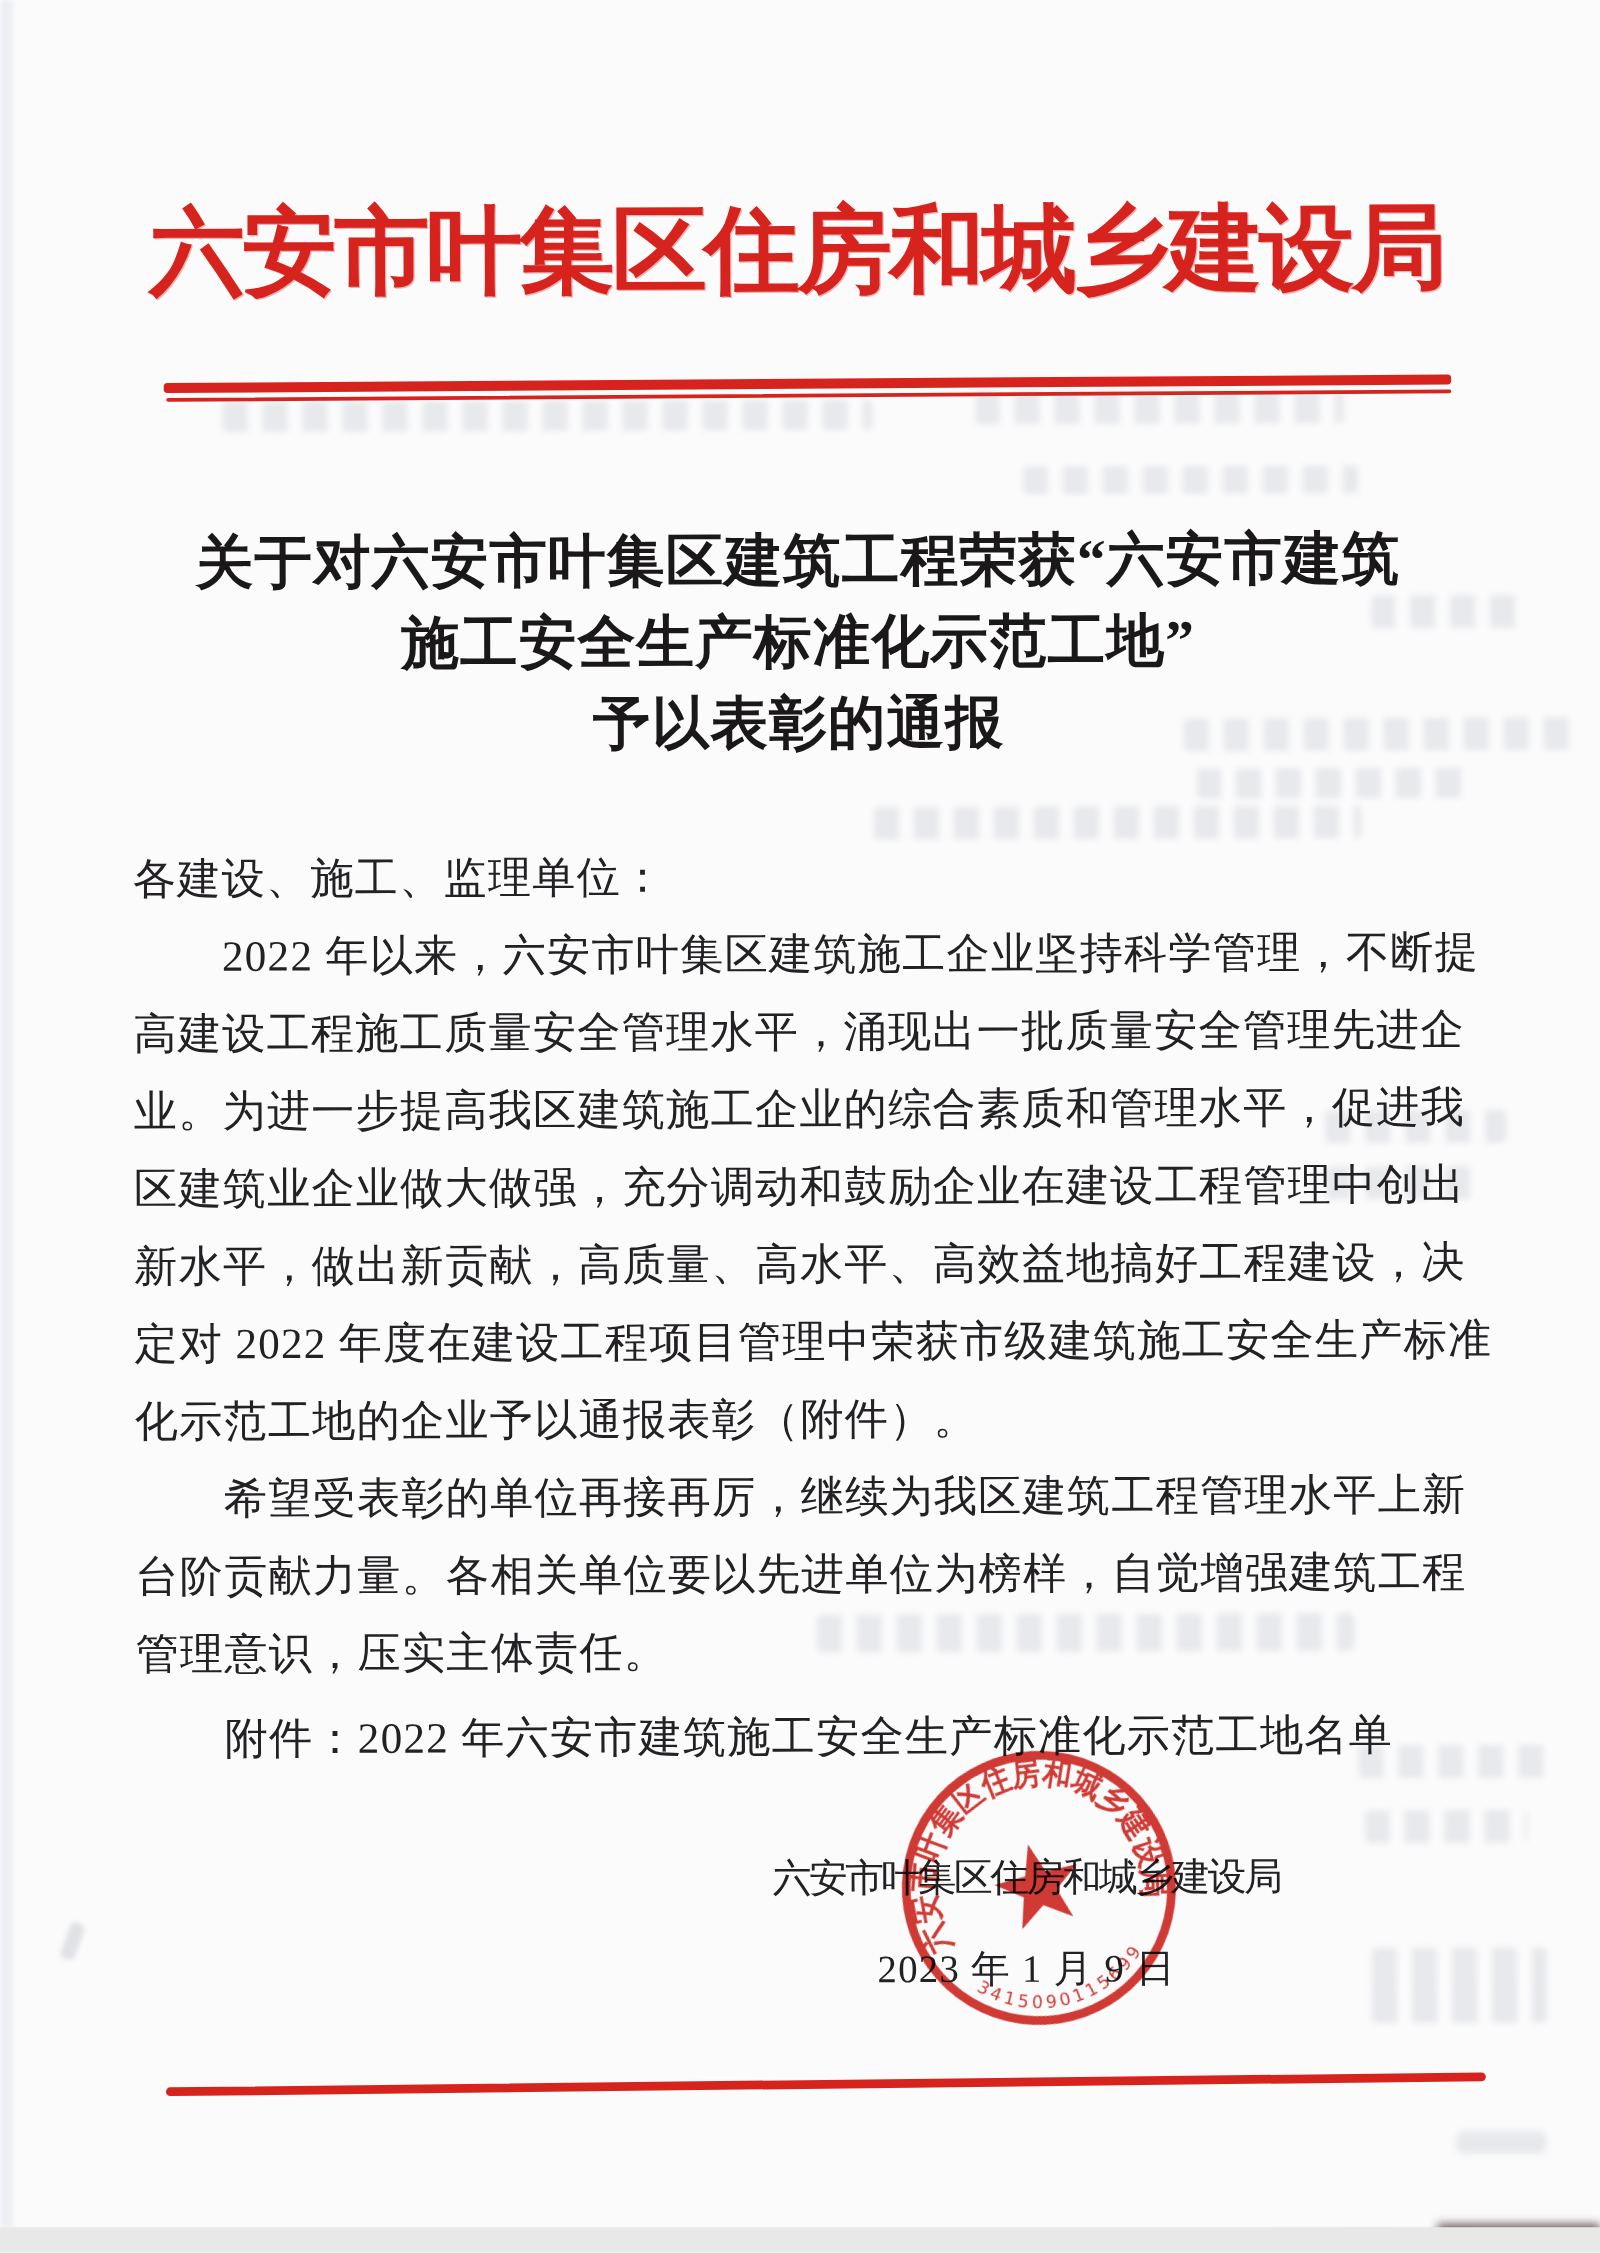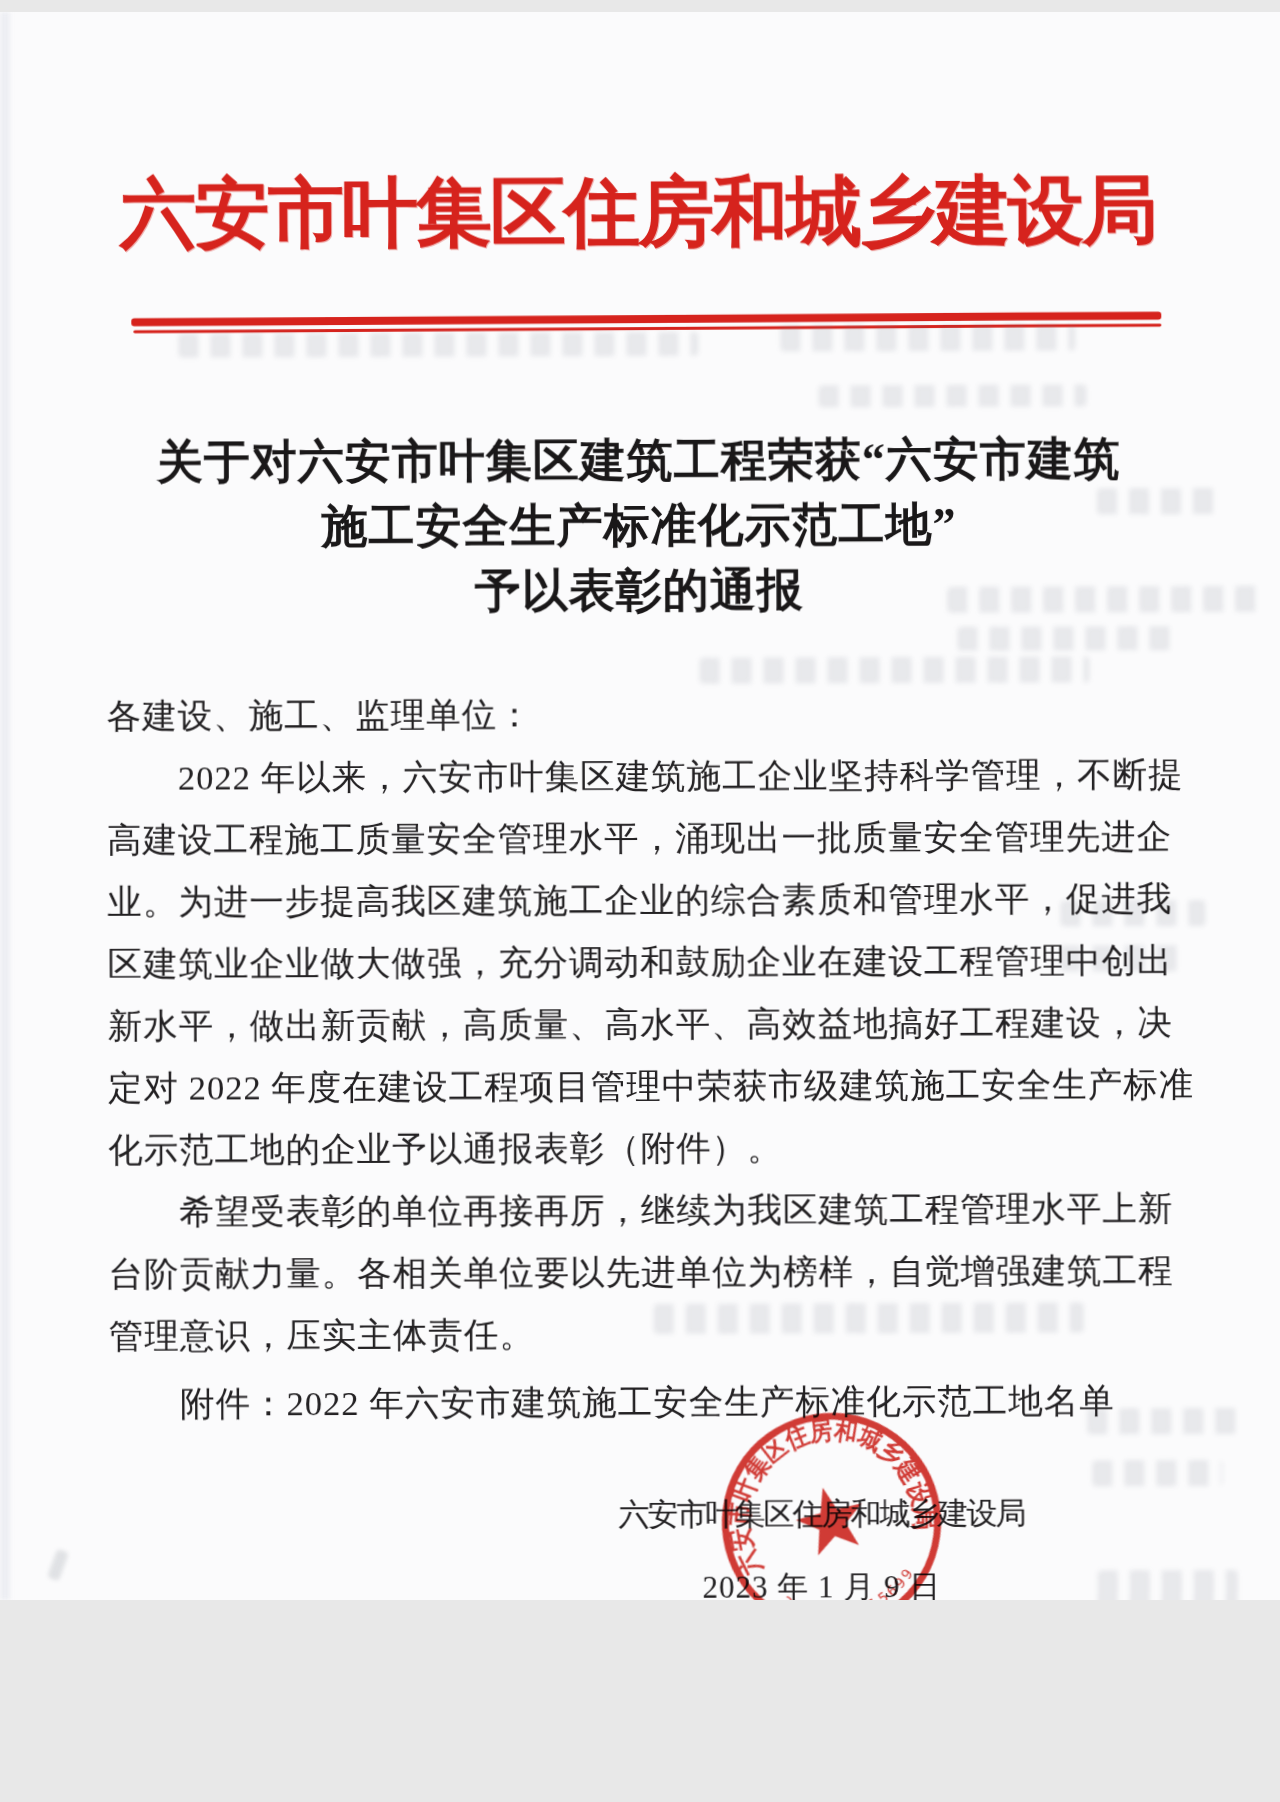--- a/index.html
+++ b/index.html
@@ -1,17 +1,17 @@
 <!DOCTYPE html>
 <html style="--header-red: #d6231d; --title-black: #1a1819; --body-black: #232123; --seal-red: #cb241e; --page-bg: #fbfbfc;"><head>
 <meta charset="utf-8">
 <style>
   html,body{margin:0;padding:0;background:#e8e8e8;}
   .page{
-    position:relative;width:1280px;height:1588px;margin:12px auto;
+    position:relative;width:1280px;height:1782px;margin:0 auto;
     background:var(--page-bg,#fbfbfc);overflow:hidden;
     font-family:"Liberation Serif","DejaVu Serif",serif;
   }
   .tilt{position:absolute;inset:0;transform:rotate(-0.2deg);}
   
   .agency{
     position:absolute;top:150px;left:0;width:100%;
     text-align:center;font-size:76px;font-weight:bold;
     color:var(--header-red,#d6231d);letter-spacing:-2px;
     text-shadow:1px 1px 0 rgba(214,35,29,.35);

